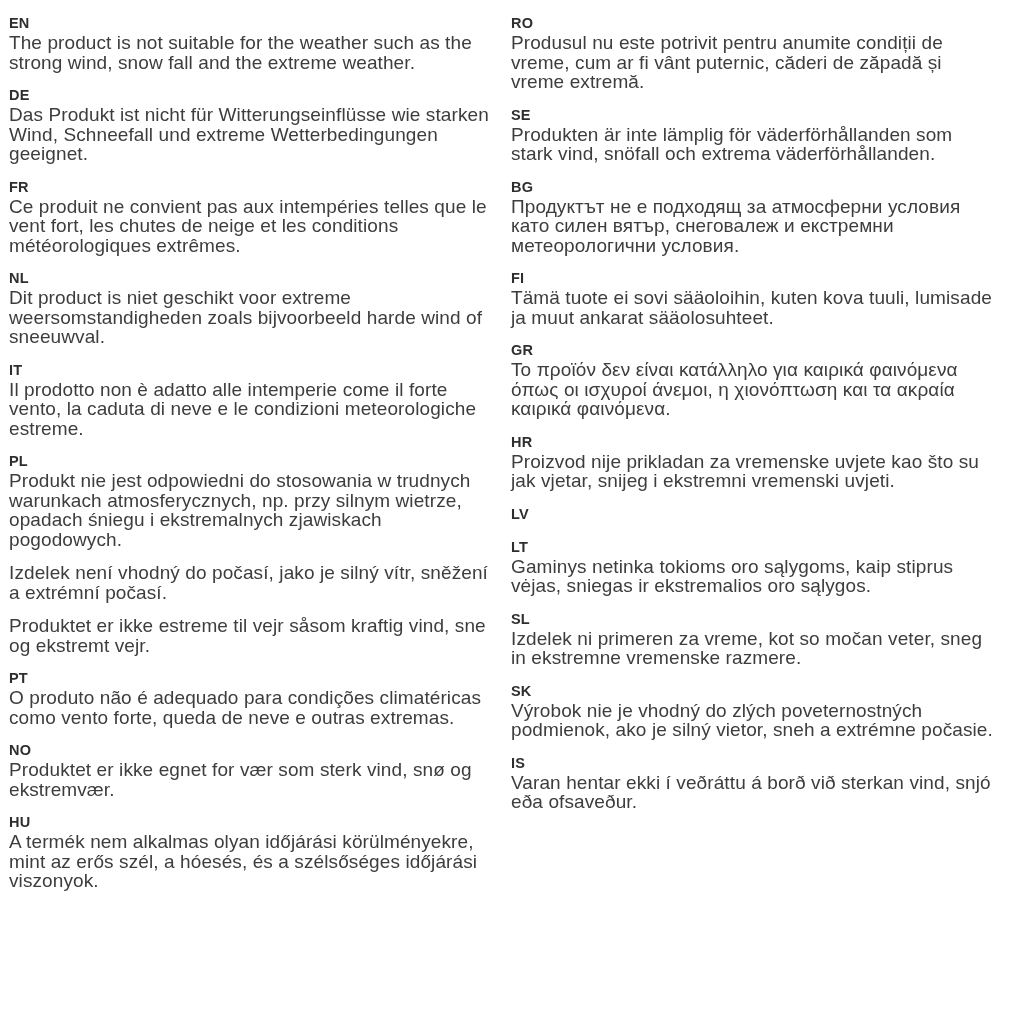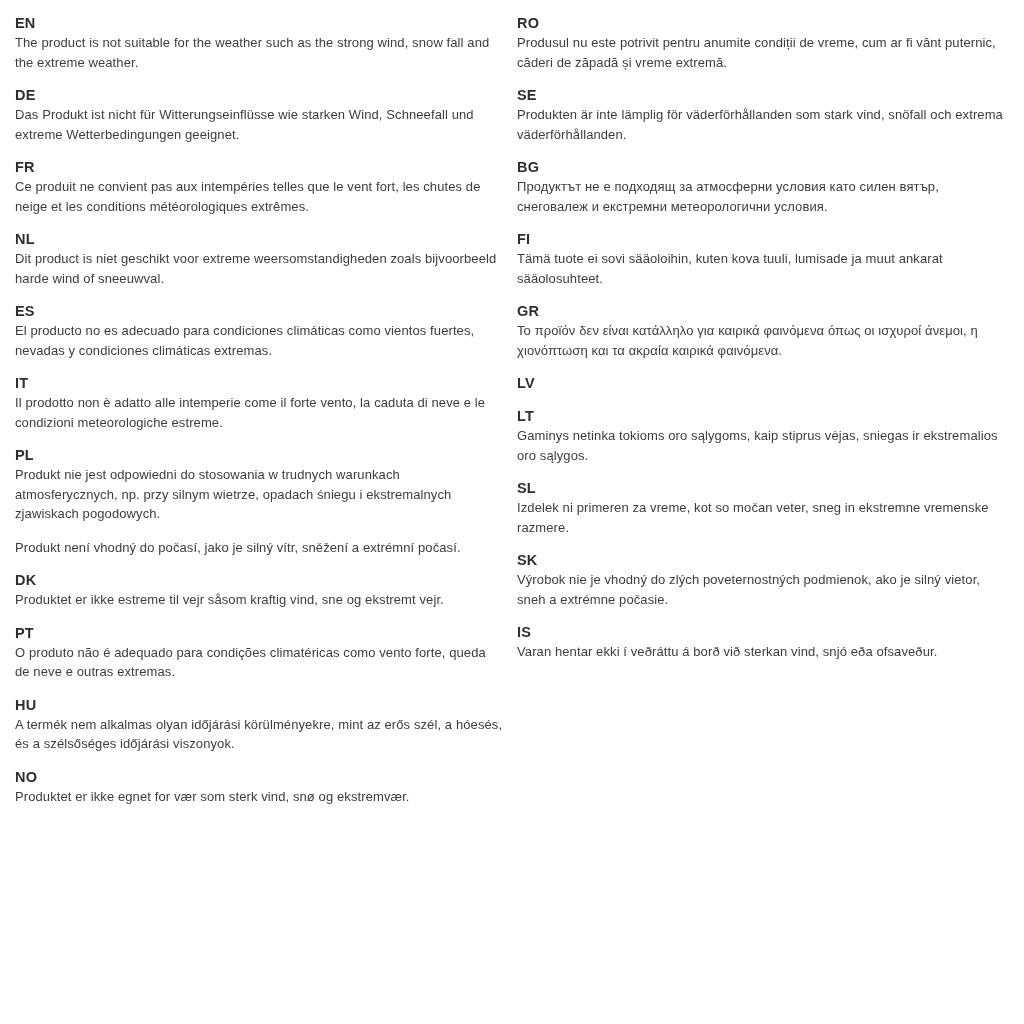--- a/index.html
+++ b/index.html
@@ -12,21 +12,21 @@
   }
   body {
     font-family: "Liberation Sans", "DejaVu Sans", sans-serif;
     color: #3b3b3b;
     -webkit-font-smoothing: antialiased;
   }
   .page {
     box-sizing: border-box;
     width: 1024px;
     height: 1024px;
-    padding: 14px 20px 10px 15px;
+    padding: 14px 20px 10px 9px;
     display: flex;
     gap: 14px;
   }
   .col {
     width: 488px;
     flex: 0 0 488px;
   }
   .entry {
     margin-bottom: 14px;
   }
@@ -34,21 +34,21 @@
     display: block;
     font-weight: 700;
     font-size: 14.5px;
     line-height: 19px;
     color: #2e2e2e;
     letter-spacing: 0.2px;
   }
   .lang-text {
     display: block;
     font-weight: 400;
-    font-size: 13px;
+    font-size: 19px;
     line-height: 19.5px;
     color: #3d3d3d;
     letter-spacing: 0.1px;
   }
 </style>
 </head>
 <body>
 
 <div class="page">
 
@@ -63,49 +63,44 @@
     </div>
     <div class="entry">
       <span class="lang-code">FR</span>
       <span class="lang-text">Ce produit ne convient pas aux intempéries telles que le vent fort, les chutes de neige et les conditions météorologiques extrêmes.</span>
     </div>
     <div class="entry">
       <span class="lang-code">NL</span>
       <span class="lang-text">Dit product is niet geschikt voor extreme weersomstandigheden zoals bijvoorbeeld harde wind of sneeuwval.</span>
     </div>
     <div class="entry">
-      <span class="lang-code">ES</span>
-      <span class="lang-text">El producto no es adecuado para condiciones climáticas como vientos fuertes, nevadas y condiciones climáticas extremas.</span>
-    </div>
-    <div class="entry">
       <span class="lang-code">IT</span>
       <span class="lang-text">Il prodotto non è adatto alle intemperie come il forte vento, la caduta di neve e le condizioni meteorologiche estreme.</span>
     </div>
     <div class="entry">
       <span class="lang-code">PL</span>
       <span class="lang-text">Produkt nie jest odpowiedni do stosowania w trudnych warunkach atmosferycznych, np. przy silnym wietrze, opadach śniegu i ekstremalnych zjawiskach pogodowych.</span>
     </div>
     <div class="entry">
-      <span class="lang-text">Produkt není vhodný do počasí, jako je silný vítr, sněžení a extrémní počasí.</span>
+      <span class="lang-text">Izdelek není vhodný do počasí, jako je silný vítr, sněžení a extrémní počasí.</span>
     </div>
     <div class="entry">
-      <span class="lang-code">DK</span>
       <span class="lang-text">Produktet er ikke estreme til vejr såsom kraftig vind, sne og ekstremt vejr.</span>
     </div>
     <div class="entry">
       <span class="lang-code">PT</span>
       <span class="lang-text">O produto não é adequado para condições climatéricas como vento forte, queda de neve e outras extremas.</span>
     </div>
     <div class="entry">
+      <span class="lang-code">NO</span>
+      <span class="lang-text">Produktet er ikke egnet for vær som sterk vind, snø og ekstremvær.</span>
+    </div>
+    <div class="entry">
       <span class="lang-code">HU</span>
       <span class="lang-text">A termék nem alkalmas olyan időjárási körülményekre, mint az erős szél, a hóesés, és a szélsőséges időjárási viszonyok.</span>
-    </div>
-    <div class="entry">
-      <span class="lang-code">NO</span>
-      <span class="lang-text">Produktet er ikke egnet for vær som sterk vind, snø og ekstremvær.</span>
     </div>
   </div>
 
   <div class="col">
     <div class="entry">
       <span class="lang-code">RO</span>
       <span class="lang-text">Produsul nu este potrivit pentru anumite condiții de vreme, cum ar fi vânt puternic, căderi de zăpadă și vreme extremă.</span>
     </div>
     <div class="entry">
       <span class="lang-code">SE</span>
@@ -117,20 +112,24 @@
     </div>
     <div class="entry">
       <span class="lang-code">FI</span>
       <span class="lang-text">Tämä tuote ei sovi sääoloihin, kuten kova tuuli, lumisade ja muut ankarat sääolosuhteet.</span>
     </div>
     <div class="entry">
       <span class="lang-code">GR</span>
       <span class="lang-text">Το προϊόν δεν είναι κατάλληλο για καιρικά φαινόμενα όπως οι ισχυροί άνεμοι, η χιονόπτωση και τα ακραία καιρικά φαινόμενα.</span>
     </div>
     <div class="entry">
+      <span class="lang-code">HR</span>
+      <span class="lang-text">Proizvod nije prikladan za vremenske uvjete kao što su jak vjetar, snijeg i ekstremni vremenski uvjeti.</span>
+    </div>
+    <div class="entry">
       <span class="lang-code">LV</span>
     </div>
     <div class="entry">
       <span class="lang-code">LT</span>
       <span class="lang-text">Gaminys netinka tokioms oro sąlygoms, kaip stiprus vėjas, sniegas ir ekstremalios oro sąlygos.</span>
     </div>
     <div class="entry">
       <span class="lang-code">SL</span>
       <span class="lang-text">Izdelek ni primeren za vreme, kot so močan veter, sneg in ekstremne vremenske razmere.</span>
     </div>

